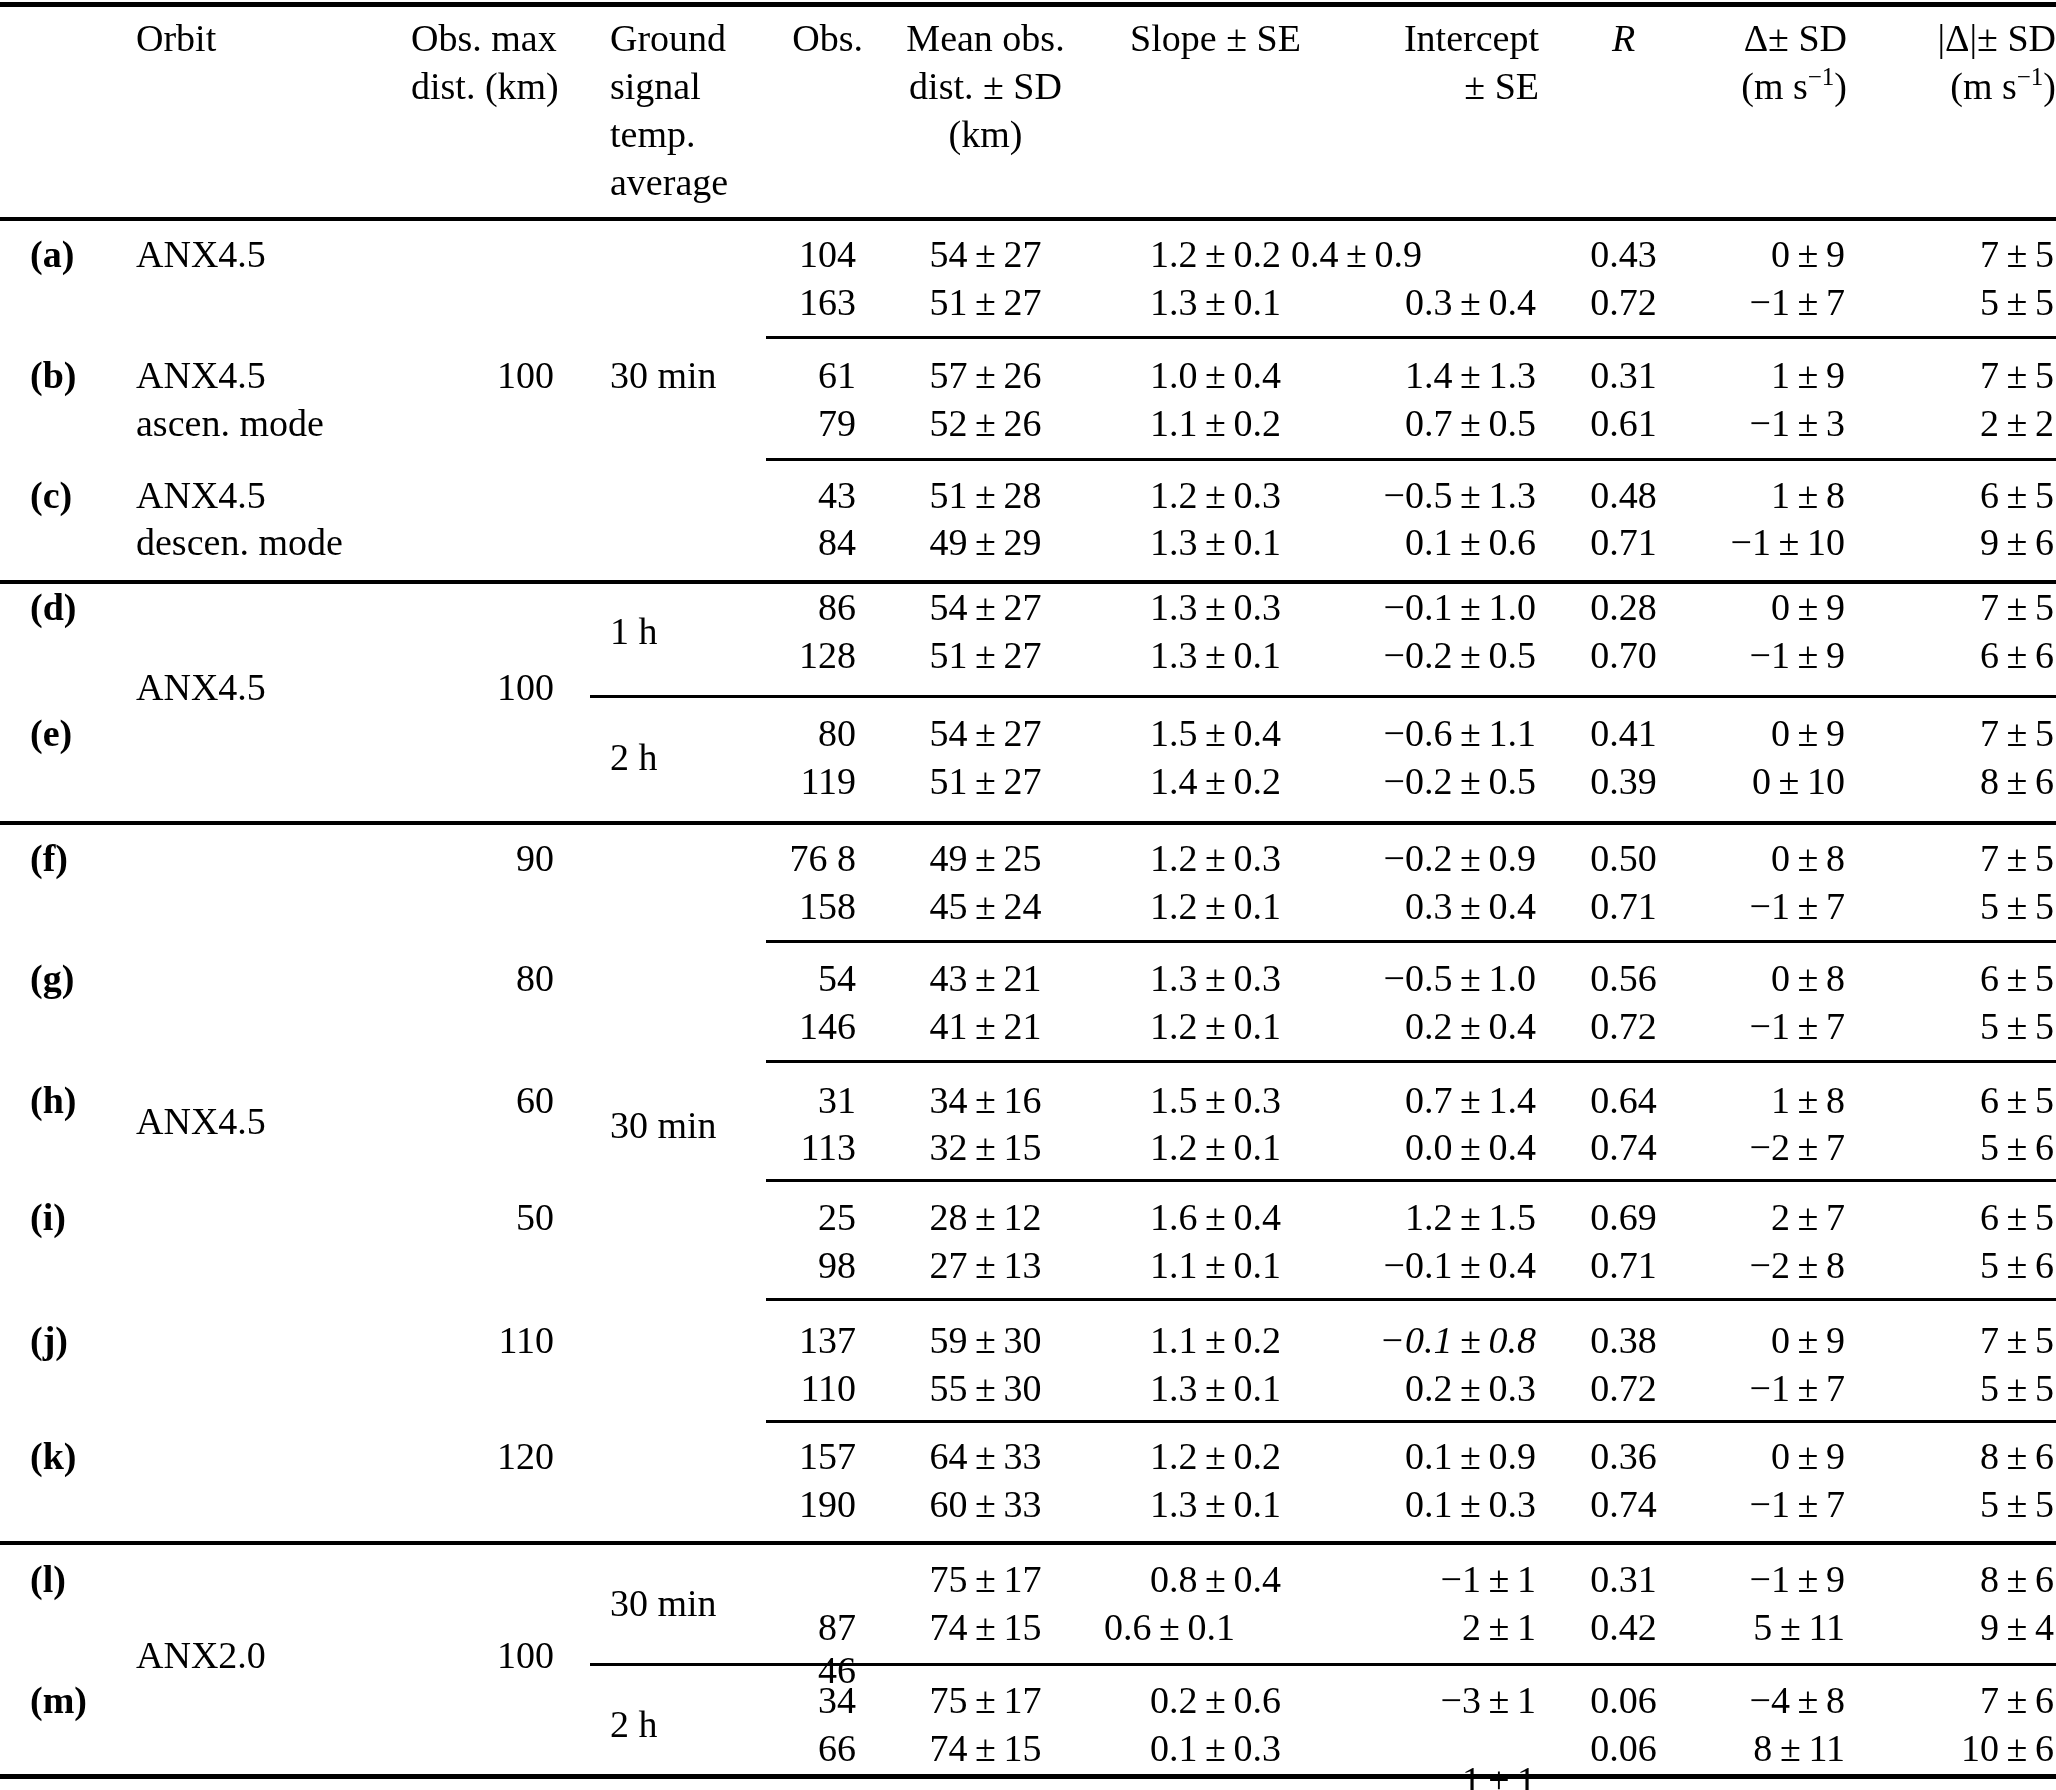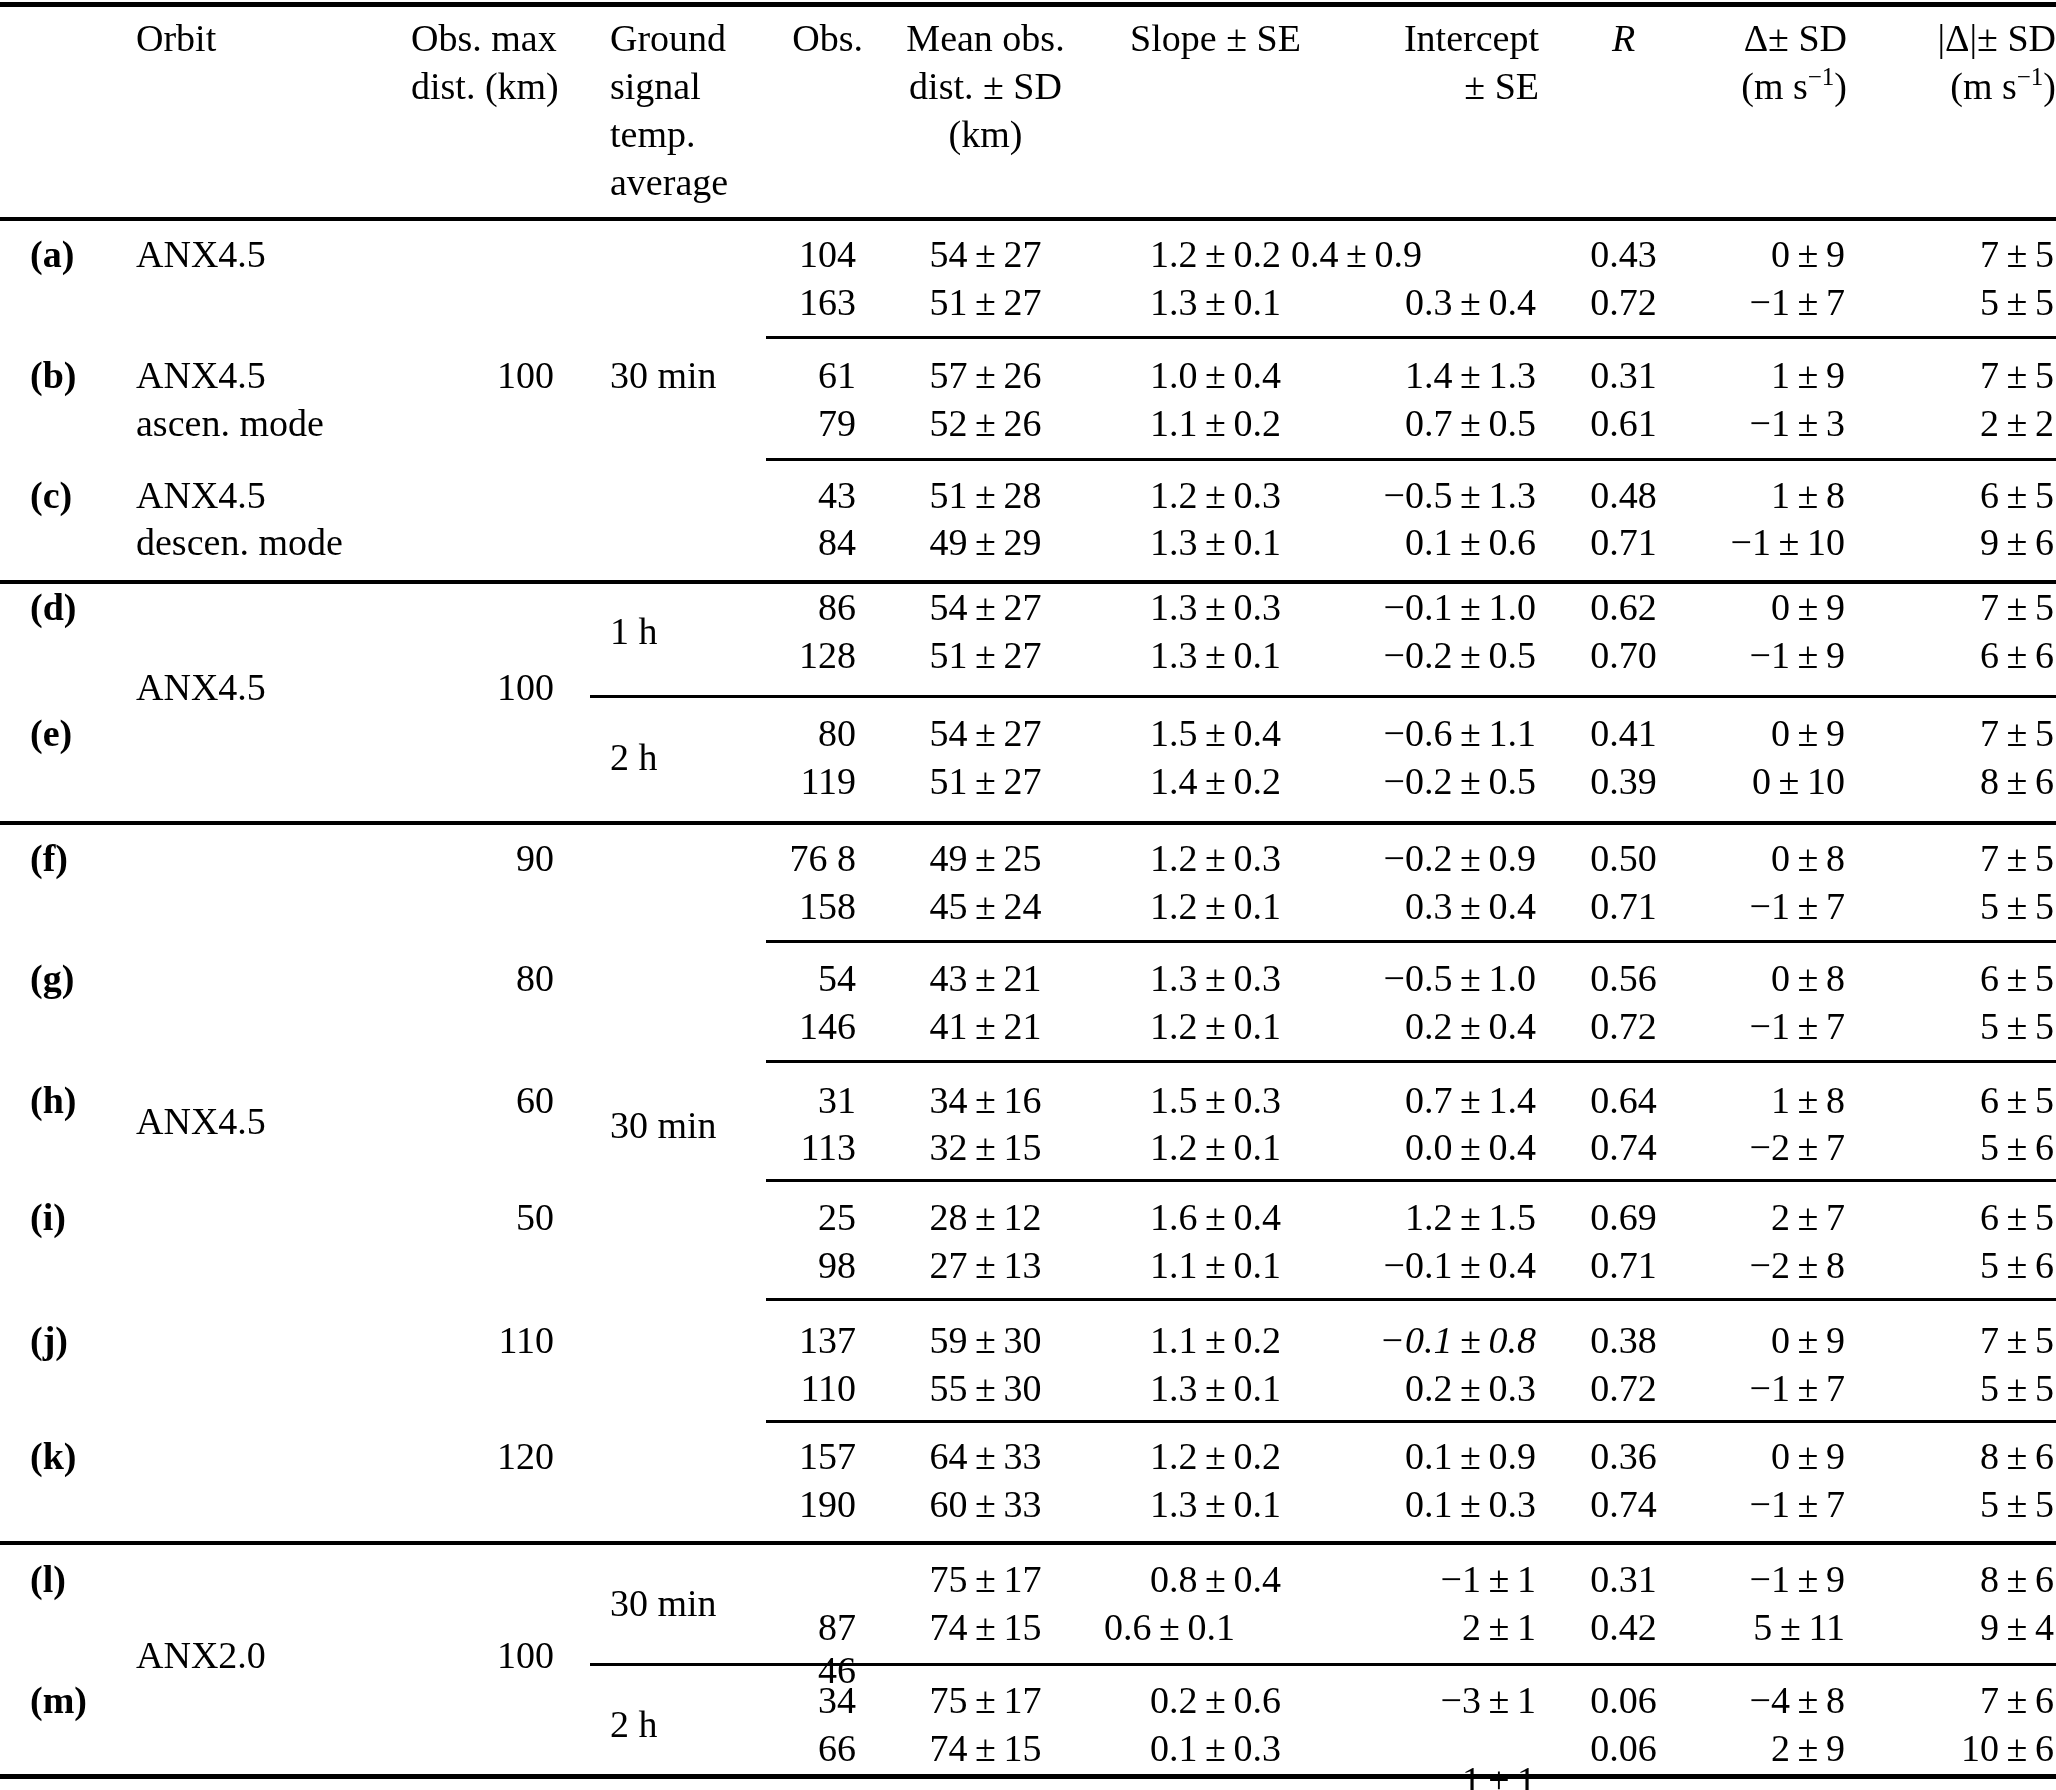--- a/index.html
+++ b/index.html
@@ -119,21 +119,21 @@
     <div class="cell num" style="left: 1104px; width: 223px; text-align: center; top: 518px;">1.3 ± 0.1</div>
     <div class="cell num" style="left: 1323px; width: 213px; text-align: right; top: 518px;">0.1 ± 0.6</div>
     <div class="cell num" style="left: 1562px; width: 123px; text-align: center; top: 518px;">0.71</div>
     <div class="cell num" style="left: 1672px; width: 173px; text-align: right; top: 518px;">−1 ± 10</div>
     <div class="cell num" style="left: 1881px; width: 173px; text-align: right; top: 518px;">9 ± 6</div>
     <div class="cell bold" style="left: 30px; width: 109px; text-align: left; top: 583px;">(d)</div>
     <div class="cell num" style="left: 697px; width: 159px; text-align: right; top: 583px;">86</div>
     <div class="cell num" style="left: 876px; width: 219px; text-align: center; top: 583px;">54 ± 27</div>
     <div class="cell num" style="left: 1104px; width: 223px; text-align: center; top: 583px;">1.3 ± 0.3</div>
     <div class="cell num" style="left: 1323px; width: 213px; text-align: right; top: 583px;">−0.1 ± 1.0</div>
-    <div class="cell num" style="left: 1562px; width: 123px; text-align: center; top: 583px;">0.62</div>
+    <div class="cell num" style="left: 1562px; width: 123px; text-align: center; top: 583px;">0.28</div>
     <div class="cell num" style="left: 1672px; width: 173px; text-align: right; top: 583px;">0 ± 9</div>
     <div class="cell num" style="left: 1881px; width: 173px; text-align: right; top: 583px;">7 ± 5</div>
     <div class="cell num" style="left: 697px; width: 159px; text-align: right; top: 631px;">128</div>
     <div class="cell num" style="left: 876px; width: 219px; text-align: center; top: 631px;">51 ± 27</div>
     <div class="cell num" style="left: 1104px; width: 223px; text-align: center; top: 631px;">1.3 ± 0.1</div>
     <div class="cell num" style="left: 1323px; width: 213px; text-align: right; top: 631px;">−0.2 ± 0.5</div>
     <div class="cell num" style="left: 1562px; width: 123px; text-align: center; top: 631px;">0.70</div>
     <div class="cell num" style="left: 1672px; width: 173px; text-align: right; top: 631px;">−1 ± 9</div>
     <div class="cell num" style="left: 1881px; width: 173px; text-align: right; top: 631px;">6 ± 6</div>
     <div class="cell bold" style="left: 30px; width: 109px; text-align: left; top: 709px;">(e)</div>
@@ -262,16 +262,16 @@
     <div class="cell num" style="left: 1104px; width: 223px; text-align: center; top: 1676px;">0.2 ± 0.6</div>
     <div class="cell num" style="left: 1323px; width: 213px; text-align: right; top: 1676px;">−3 ± 1</div>
     <div class="cell num" style="left: 1562px; width: 123px; text-align: center; top: 1676px;">0.06</div>
     <div class="cell num" style="left: 1672px; width: 173px; text-align: right; top: 1676px;">−4 ± 8</div>
     <div class="cell num" style="left: 1881px; width: 173px; text-align: right; top: 1676px;">7 ± 6</div>
     <div class="cell num" style="left: 697px; width: 159px; text-align: right; top: 1724px;">66</div>
     <div class="cell num" style="left: 876px; width: 219px; text-align: center; top: 1724px;">74 ± 15</div>
     <div class="cell num" style="left: 1104px; width: 223px; text-align: center; top: 1724px;">0.1 ± 0.3</div>
     <div class="cell num" style="left: 1323px; width: 213px; text-align: right; top: 1724px; margin-top: 32px;">1 ± 1</div>
     <div class="cell num" style="left: 1562px; width: 123px; text-align: center; top: 1724px;">0.06</div>
-    <div class="cell num" style="left: 1672px; width: 173px; text-align: right; top: 1724px;">2 ± 9</div>
+    <div class="cell num" style="left: 1672px; width: 173px; text-align: right; top: 1724px;">8 ± 11</div>
     <div class="cell num" style="left: 1881px; width: 173px; text-align: right; top: 1724px;">10 ± 6</div>
   </div>
 
 
 </body></html>

